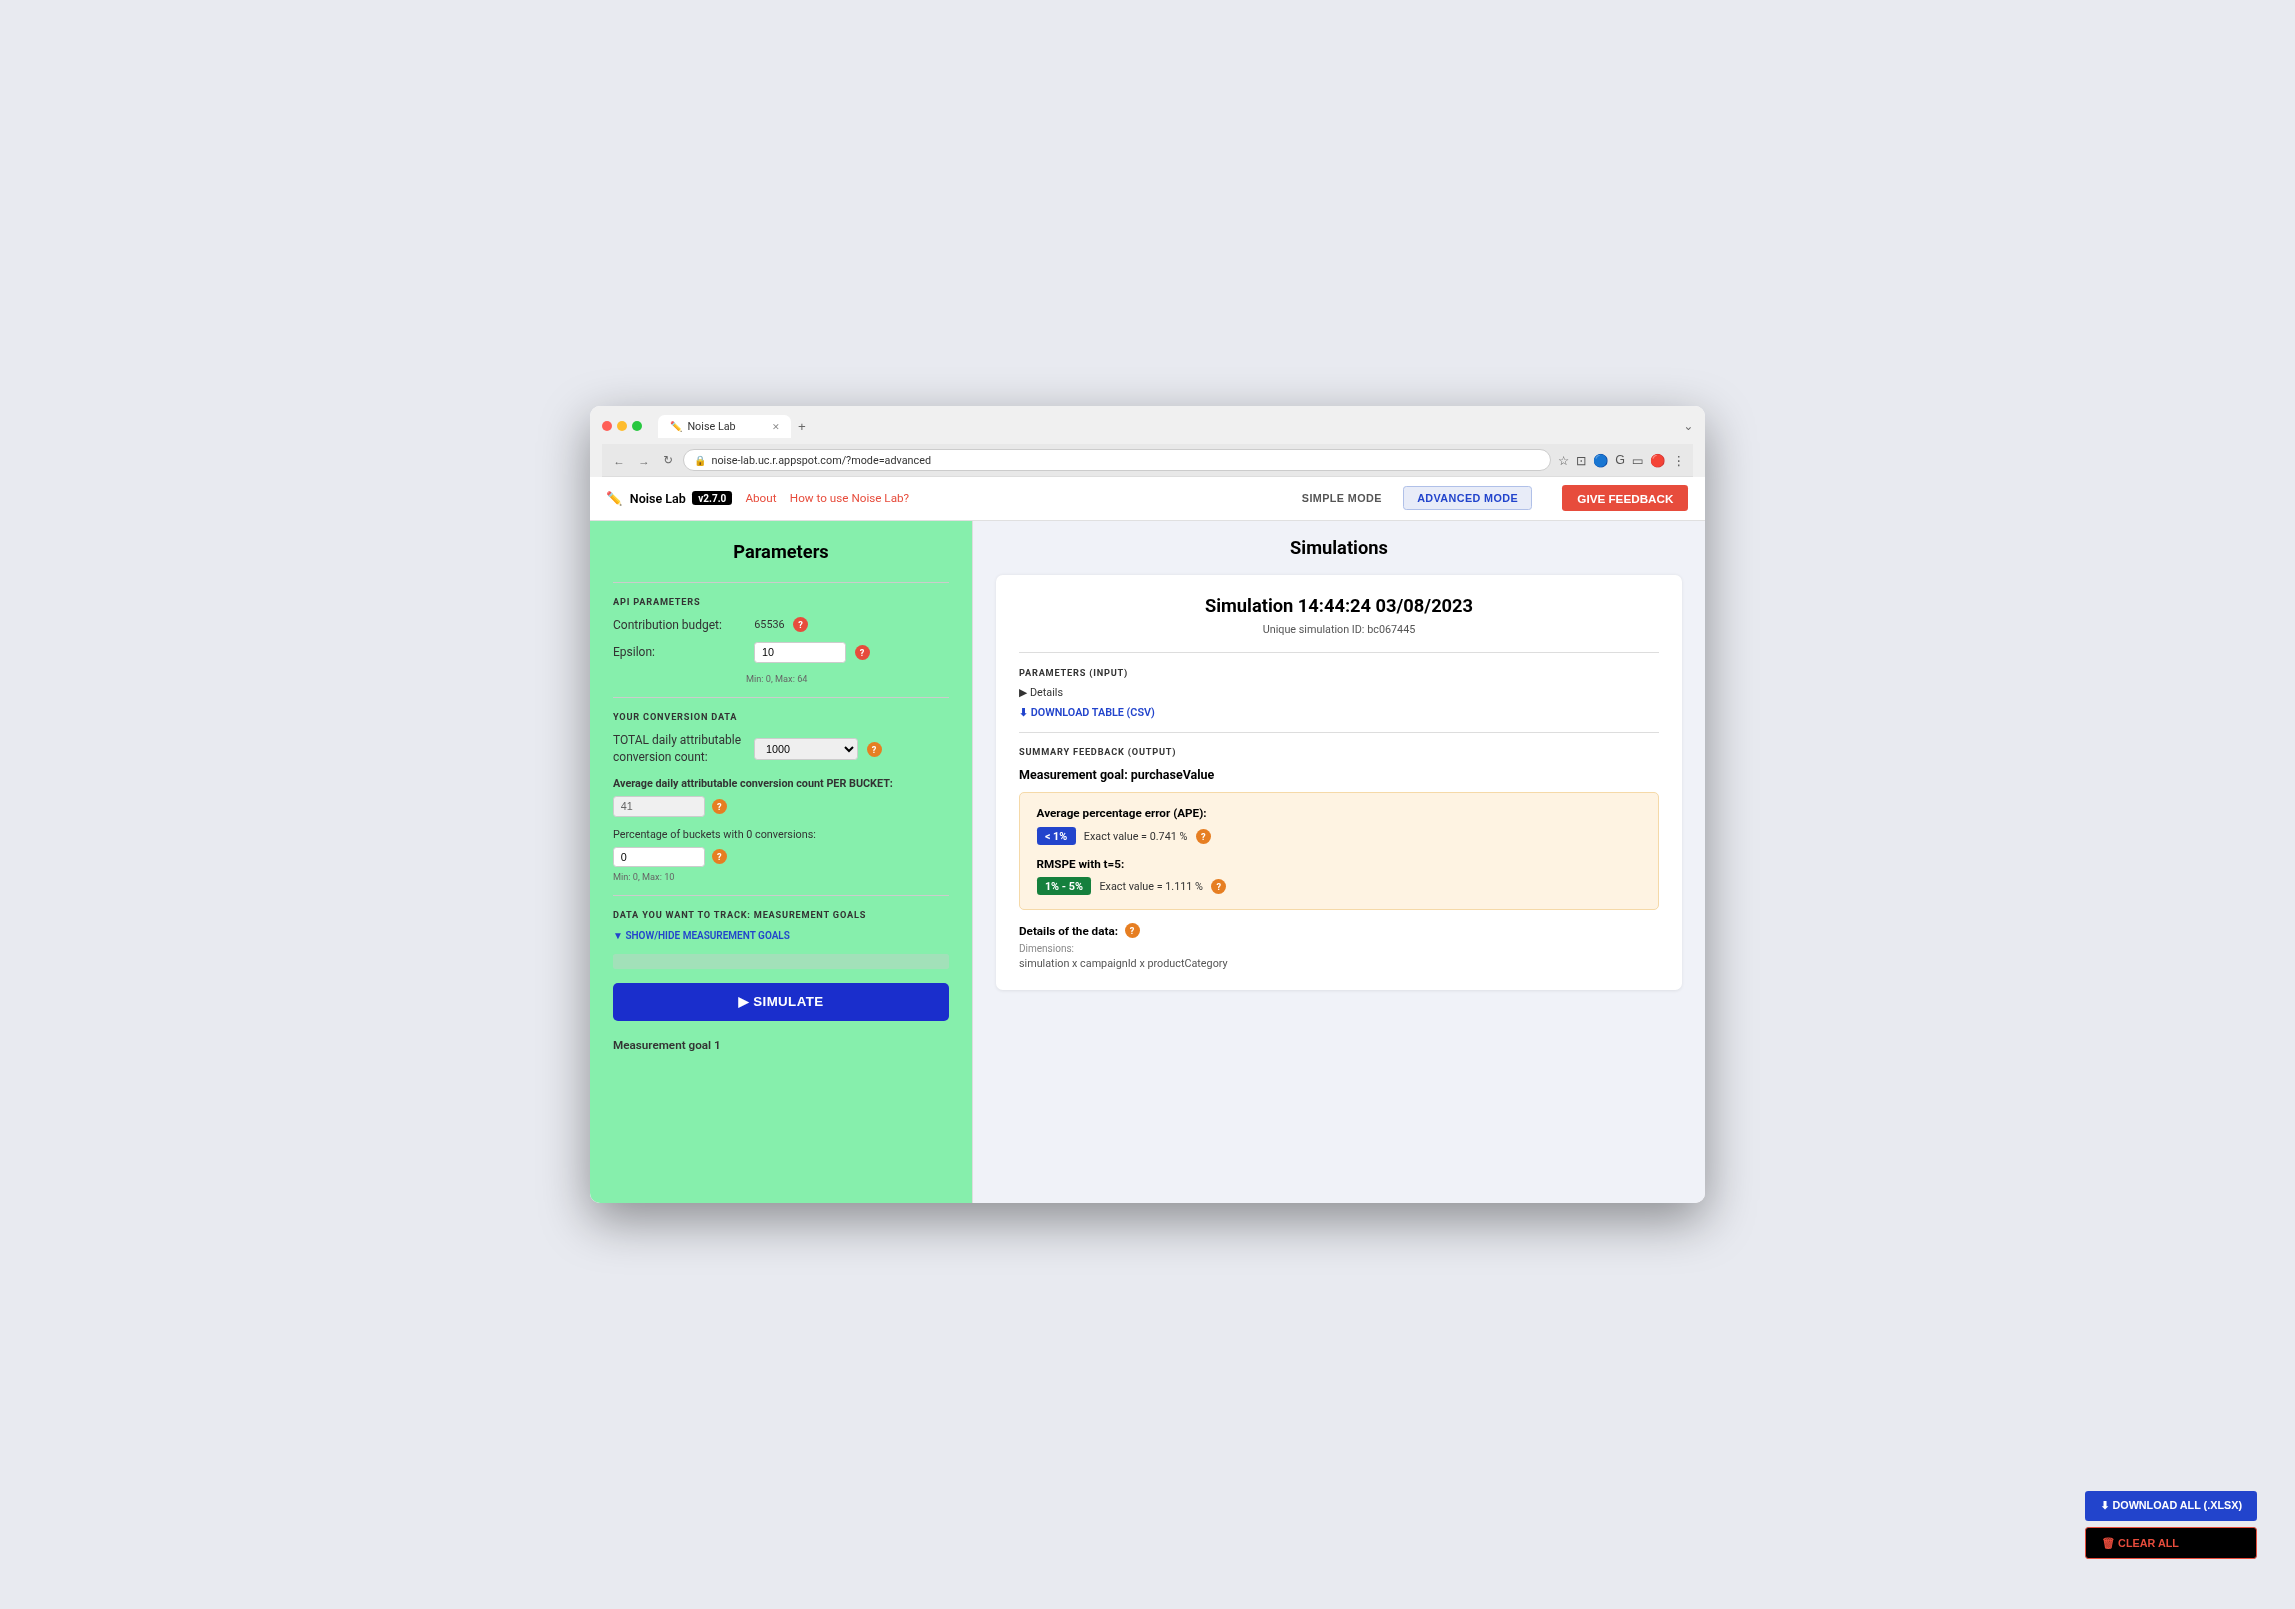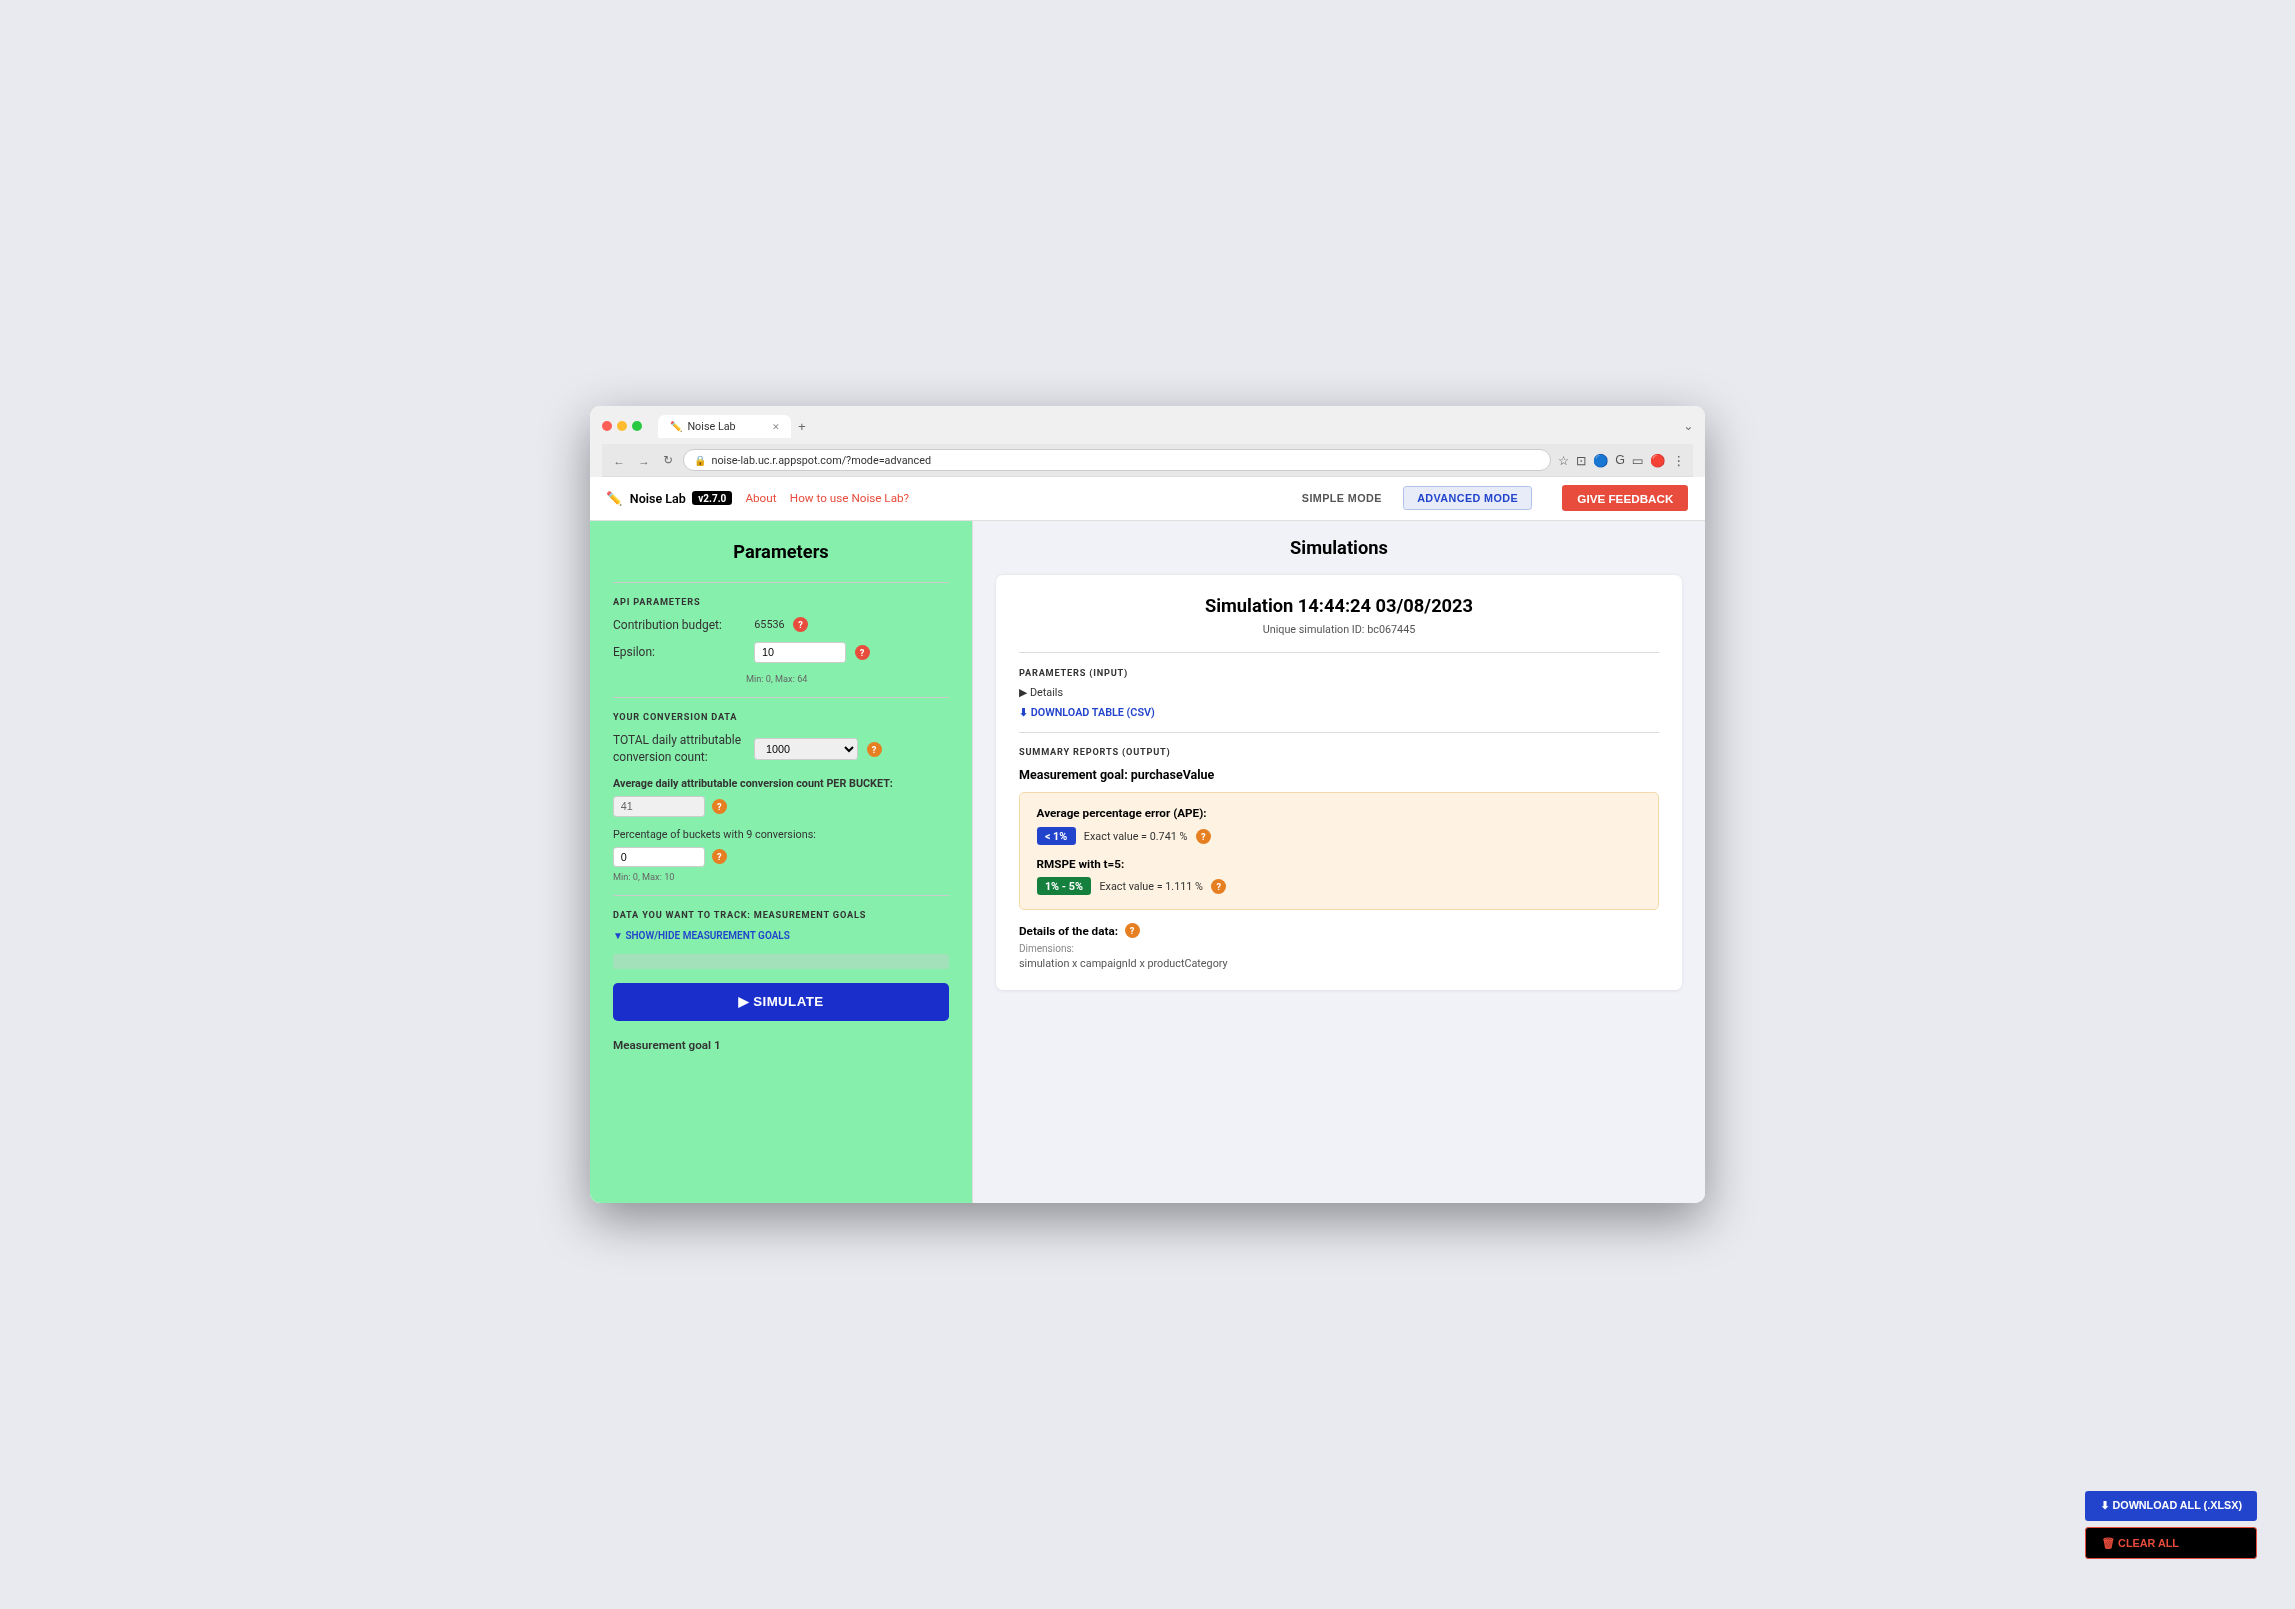--- a/index.html
+++ b/index.html
@@ -458,21 +458,21 @@
 
       <div style="margin-bottom:10px;">
         <div style="font-size:10.8px;color:#333;margin-bottom:5px;line-height:1.4;font-weight:bold;">Average daily attributable conversion count PER BUCKET:</div>
         <div style="display:flex;align-items:center;gap:6.7px;">
           <input class="param-input" style="background: rgb(240, 240, 240); color: rgb(102, 102, 102);" type="text" value="41">
           <span class="help-icon help-icon-orange">?</span>
         </div>
       </div>
 
       <div style="margin-bottom:10px;">
-        <div style="font-size:10.8px;color:#333;margin-bottom:5px;line-height:1.4;">Percentage of buckets with 9 conversions:</div>
+        <div style="font-size:10.8px;color:#333;margin-bottom:5px;line-height:1.4;">Percentage of buckets with 0 conversions:</div>
         <div style="display:flex;align-items:center;gap:6.7px;">
           <input class="param-input" type="text" value="0" style="">
           <span class="help-icon help-icon-orange">?</span>
         </div>
         <div style="font-size:9.2px;color:#666;margin-top:3.3px;">Min: 0, Max: 10</div>
       </div>
 
       <hr class="divider">
       <div class="section-label">DATA YOU WANT TO TRACK: MEASUREMENT GOALS</div>
 
@@ -496,21 +496,21 @@
         </div>
 
         <hr class="sim-section-divider">
 
         <div class="sim-section-label">PARAMETERS (INPUT)</div>
         <div class="details-toggle">▶ Details</div>
         <a class="download-csv-link">⬇ DOWNLOAD TABLE (CSV)</a>
 
         <hr class="sim-section-divider">
 
-        <div class="sim-section-label">SUMMARY REPORTS (OUTPUT)</div>
+        <div class="sim-section-label">SUMMARY FEEDBACK (OUTPUT)</div>
 
         <div class="output-section">
           <div class="measurement-goal-label">Measurement goal: purchaseValue</div>
 
           <div class="result-box">
             <div class="result-row">
               <div class="result-metric-label">Average percentage error (APE):</div>
               <div class="result-value-row">
                 <span class="badge badge-blue">&lt; 1%</span>
                 <span class="result-exact">Exact value = 0.741 %</span>

